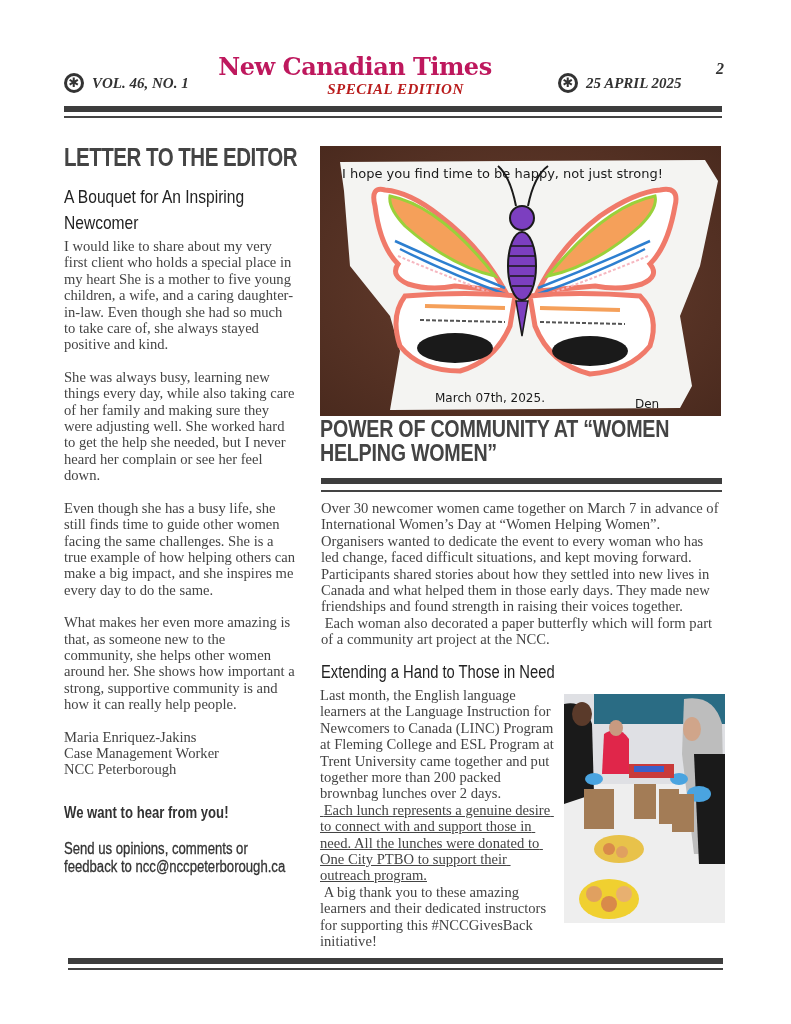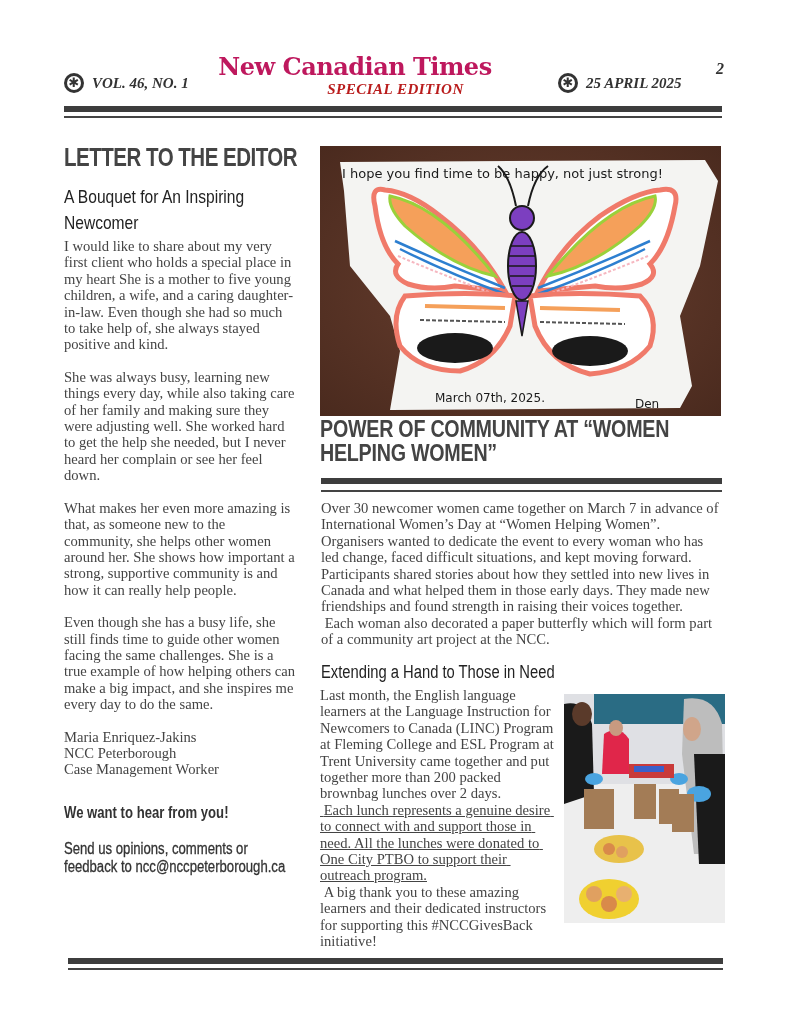--- a/index.html
+++ b/index.html
@@ -70,28 +70,28 @@
   </div>
   <div class="mast-page">2</div>
 </div>
 <div class="rule-thick" style="left:64px; top:106px; width:658px;"></div>
 <div class="rule-thin" style="left:64px; top:116px; width:658px;"></div>
 
 <div class="left-col">
   <h1 class="sec-title">LETTER TO THE EDITOR</h1>
   <div class="sub-title" style="width:220px;">A Bouquet for An Inspiring Newcomer</div>
   <div class="body-text" style="margin-top:2px;">
-    <p class="para">I would like to share about my very first client who holds a special place in my heart She is a mother to five young children, a wife, and a caring daughter-in-law. Even though she had so much to take help of, she always stayed positive and kind.</p>
+    <p class="para">I would like to share about my very first client who holds a special place in my heart She is a mother to five young children, a wife, and a caring daughter-in-law. Even though she had so much to take care of, she always stayed positive and kind.</p>
     <p class="para">She was always busy, learning new things every day, while also taking care of her family and making sure they were adjusting well. She worked hard to get the help she needed, but I never heard her complain or see her feel down.</p>
+    <p class="para">Even though she has a busy life, she still finds time to guide other women facing the same challenges. She is a true example of how helping others can make a big impact, and she inspires me every day to do the same.</p>
     <p class="para">What makes her even more amazing is that, as someone new to the community, she helps other women around her. She shows how important a strong, supportive community is and how it can really help people.</p>
-    <p class="para">Even though she has a busy life, she still finds time to guide other women facing the same challenges. She is a true example of how helping others can make a big impact, and she inspires me every day to do the same.</p>
     <div class="sig">
       <div>Maria Enriquez-Jakins</div>
+      <div>Case Management Worker</div>
       <div>NCC Peterborough</div>
-      <div>Case Management Worker</div>
     </div>
   </div>
   <div class="cta" style="margin-top:26px;">We want to hear from you!</div>
   <div class="cta" style="margin-top:18px; font-weight:normal; -webkit-text-stroke:0.3px #333;">
     <span>Send us opinions, comments or feedback to </span><span>ncc@nccpeterborough.ca</span>
   </div>
 </div>
 
 <div class="photo-butterfly">
   <svg width="401" height="270" viewBox="0 0 401 270">

